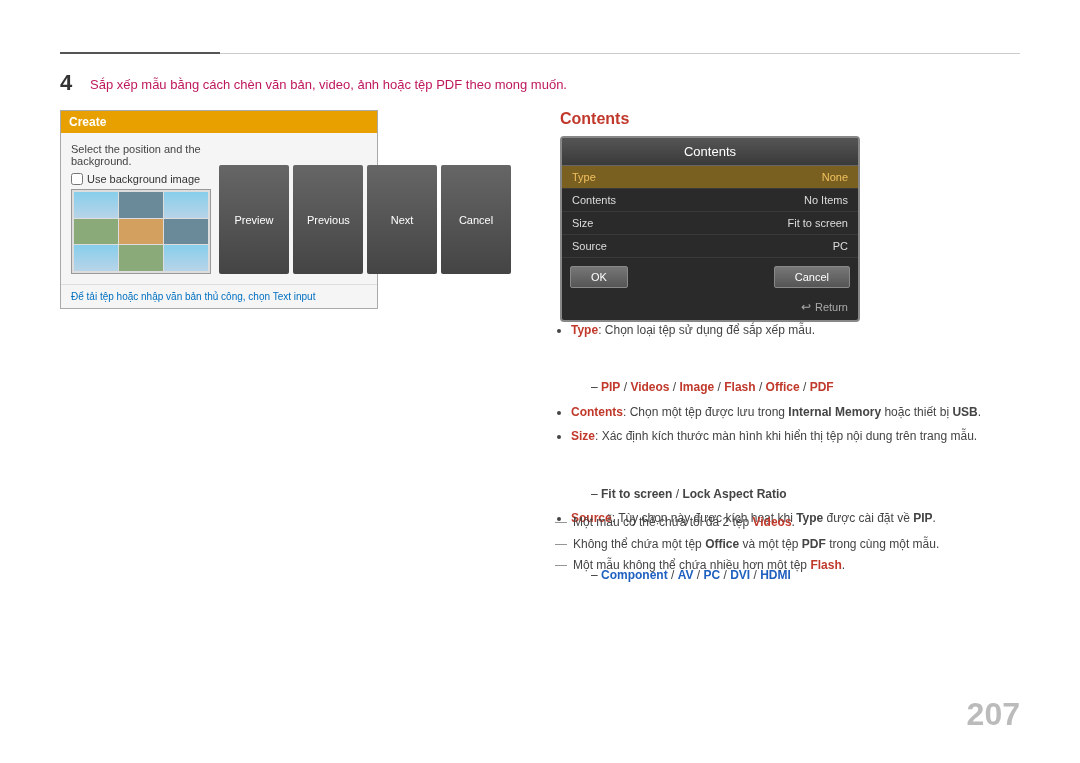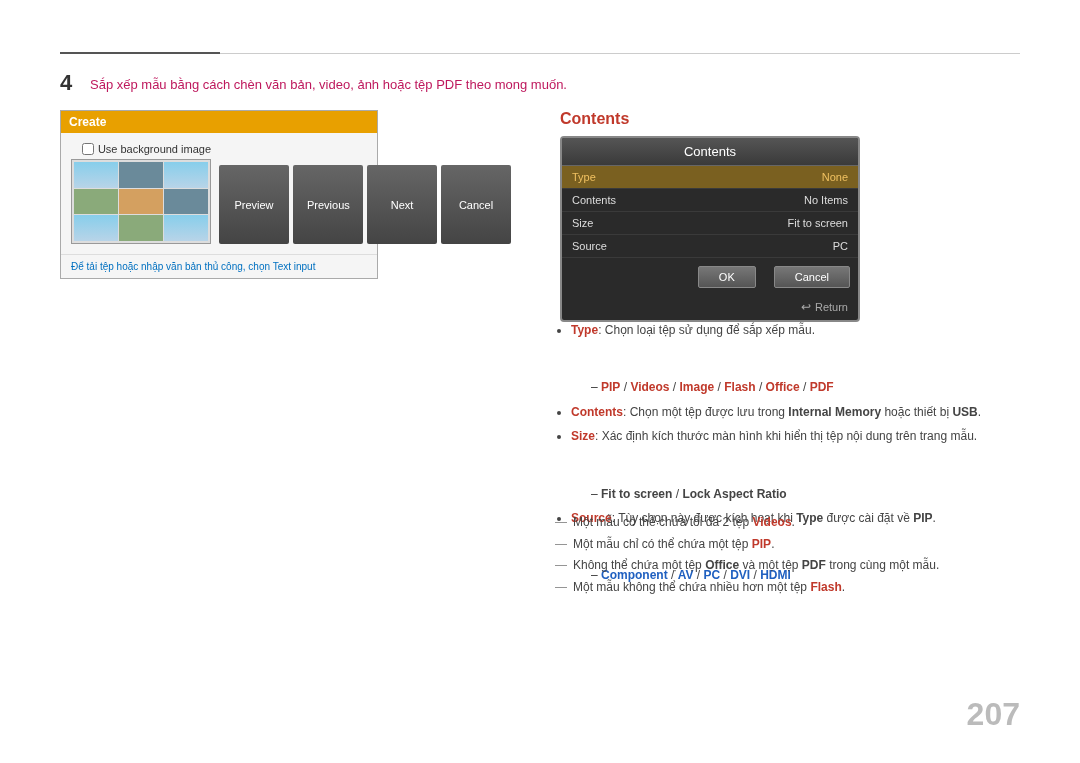--- a/index.html
+++ b/index.html
@@ -82,21 +82,20 @@
       font-size: 11px;
       color: #444;
       margin-bottom: 6px;
     }
     .create-checkbox {
       display: flex;
       align-items: center;
       gap: 4px;
       font-size: 11px;
       margin-bottom: 0;
-      justify-content: flex-end;
     }
     .create-checkbox input { width: 12px; height: 12px; }
 
     
     .thumb-grid {
       width: 140px;
       height: 85px;
       background: #ddd;
       display: grid;
       grid-template-columns: repeat(3, 1fr);
@@ -200,21 +199,21 @@
       font-size: 11px;
     }
     .row.highlight .row-label {
       color: #f0c060;
     }
     .row.highlight .row-value {
       color: #f0c060;
     }
     .contents-buttons {
       display: flex;
-      justify-content: flex-end;
+      justify-content: space-between;
       gap: 18px;
       padding: 8px;
     }
     .btn-dialog {
       background: linear-gradient(to bottom, #777, #555);
       color: #fff;
       border: 1px solid #888;
       font-size: 11px;
       padding: 4px 20px;
       cursor: pointer;
@@ -303,20 +302,21 @@
 </div>
 
 <div class="step-number">4</div>
 
 <div class="step-text">Sắp xếp mẫu bằng cách chèn văn bản, video, ảnh hoặc tệp PDF theo mong muốn.</div>
 
 <div class="create-panel">
   <div class="create-header">Create</div>
   <div class="create-body">
     <div class="create-left">
+      <p>Select the position and the background.</p>
       <div class="create-checkbox">
         <input type="checkbox" style="">
         <span>Use background image</span>
       </div>
       <div class="thumb-grid">
         <div class="thumb-cell sky"></div>
         <div class="thumb-cell dark"></div>
         <div class="thumb-cell sky"></div>
         <div class="thumb-cell green"></div>
         <div class="thumb-cell orange"></div>
@@ -403,23 +403,20 @@
       </ul>
     </li>
   </ul>
 </div>
 
 <div class="dash-notes">
   <p>
     <span>Một mẫu có thể chứa tối đa 2 tệp <span class="bold-red">Videos</span>.</span>
   </p>
   <p>
-    <span>Một mẫu chỉ có thể chứa một tệp <span class="bold-red">PIP</span>.</span>
-  </p>
-  <p>
     <span>Không thể chứa một tệp <span class="bold-black">Office</span> và một tệp <span class="bold-black">PDF</span> trong cùng một mẫu.</span>
   </p>
   <p>
     <span>Một mẫu không thể chứa nhiều hơn một tệp <span class="bold-red">Flash</span>.</span>
   </p>
 </div>
 
 <div class="page-number">207</div>
 
 </body></html>

